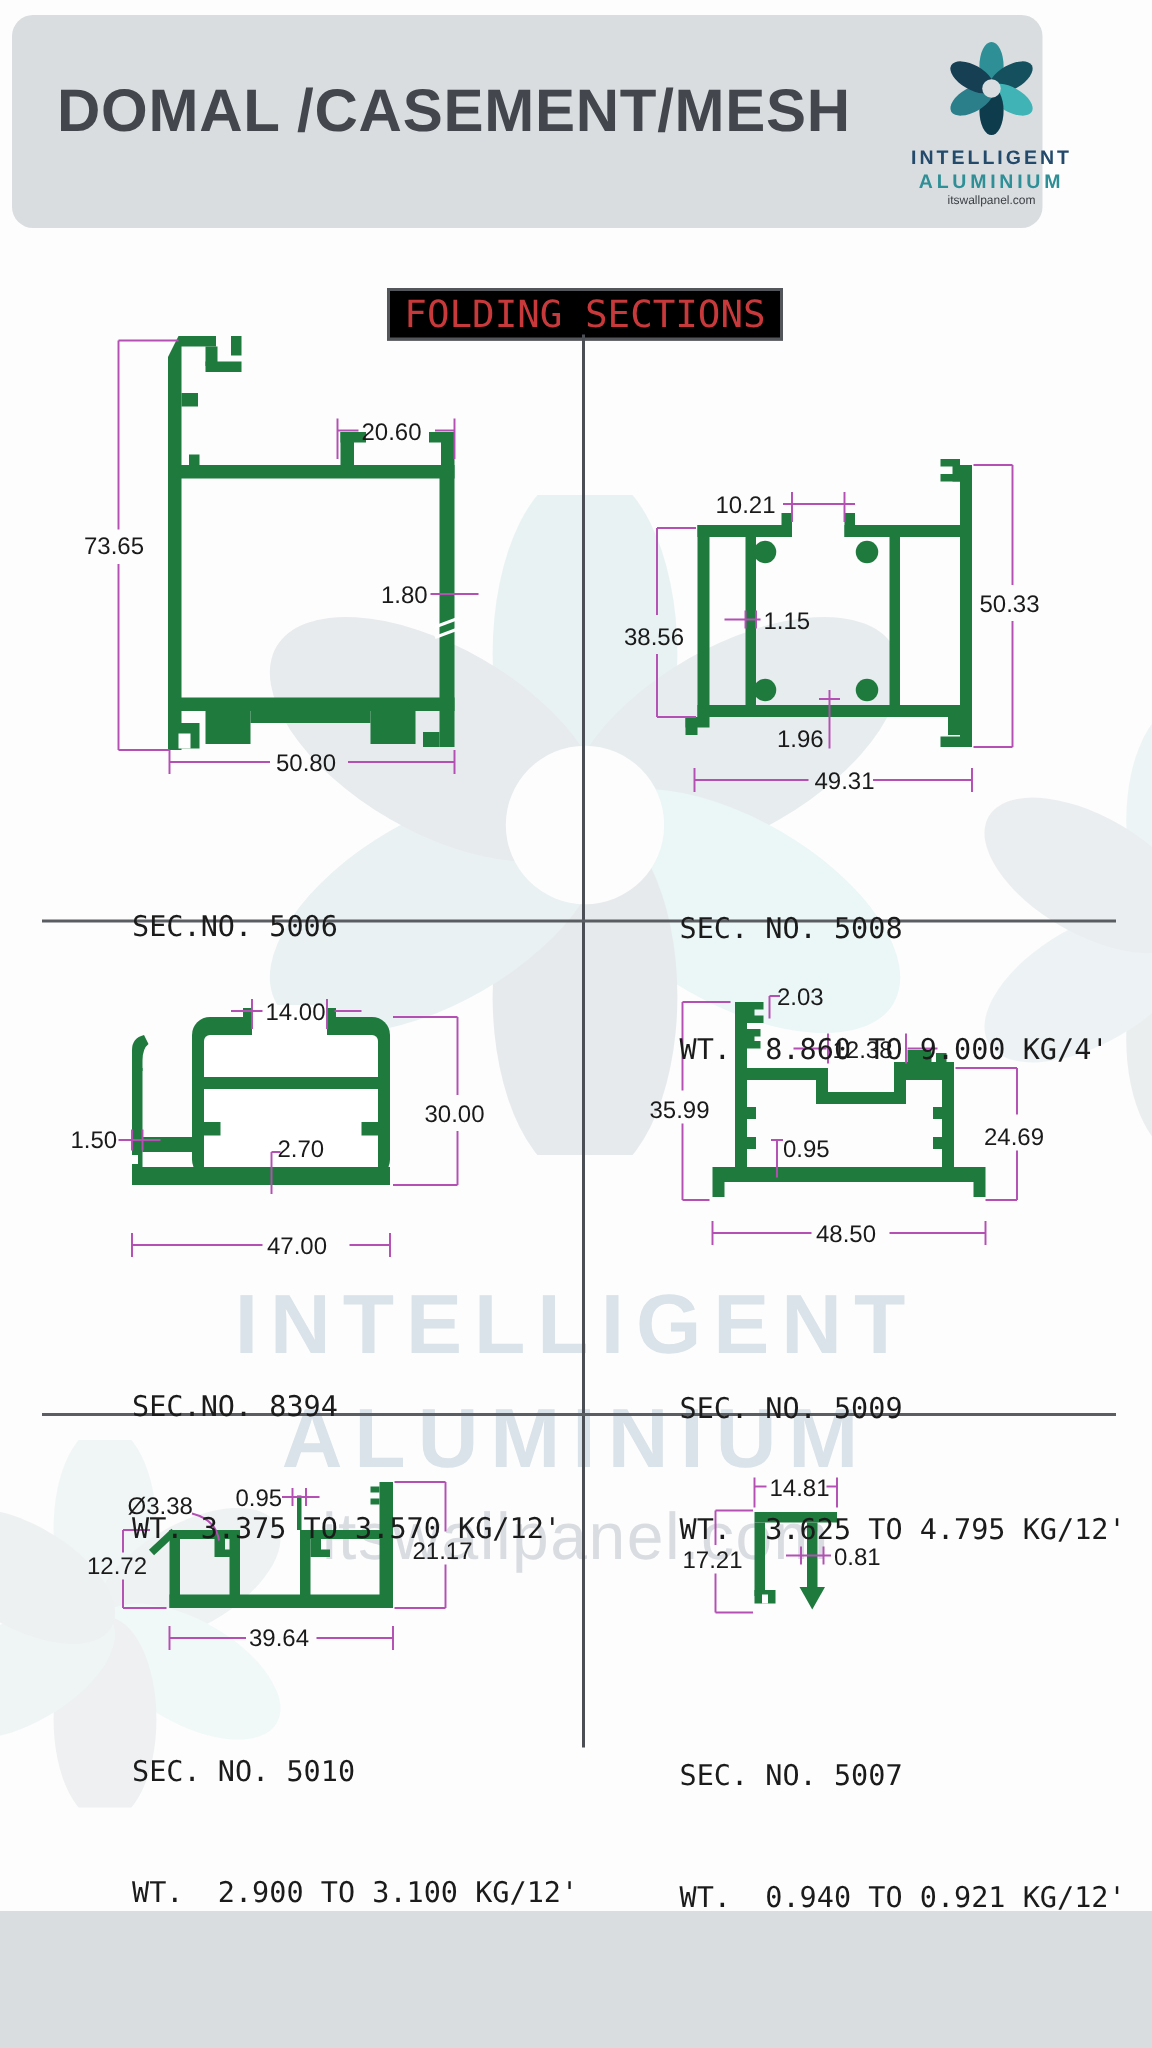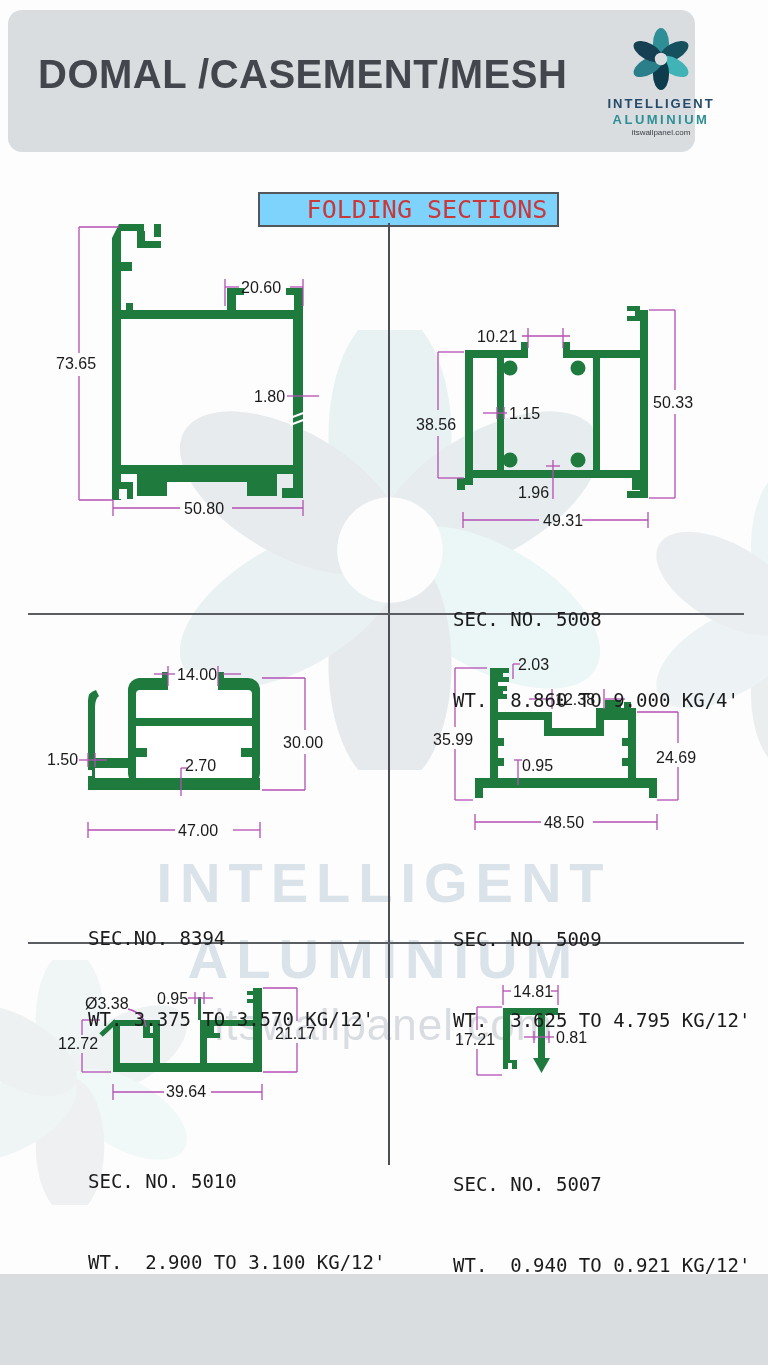--- a/index.html
+++ b/index.html
@@ -7,21 +7,21 @@
         font-family:"Liberation Sans",sans-serif;}
   
   .header{position:absolute;left:8px;top:10px;width:687px;height:142px;background:#d9dde0;border-radius:14px;}
   .header-title{position:absolute;left:30px;top:42px;font-size:40px;font-weight:bold;color:#43474d;letter-spacing:.5px;}
   .brand{position:absolute;left:578px;top:18px;width:150px;text-align:center;}
   .brand-name{font-size:13px;letter-spacing:2px;color:#234a6b;font-weight:bold;margin-top:2px;}
   .brand-sub{font-size:13px;letter-spacing:2.5px;color:#2e8f96;font-weight:bold;margin-top:1px;}
   .brand-site{font-size:8px;color:#3a3f44;margin-top:1px;}
   
   .banner{position:absolute;left:258px;top:192px;width:260px;height:31px;border:2px solid #53575c;
-          display:flex;align-items:center;justify-content:center;background:#7dd3fc;padding-left:37px;}
+          display:flex;align-items:center;justify-content:center;background:#000000;}
   .banner span{font-family:"DejaVu Sans Mono",monospace;font-size:25px;color:#c8393b;white-space:pre;}
   
   .vline{position:absolute;left:388px;top:223px;width:2px;height:942px;background:#4b4f55;}
   .hline{position:absolute;left:28px;width:716px;height:2px;background:#5a5e63;}
   
   svg.draw{position:absolute;overflow:visible;}
   .dimtxt{font-family:"Liberation Sans",sans-serif;font-size:16px;fill:#1a1a1a;}
   
   .caption{position:absolute;font-family:"DejaVu Sans Mono",monospace;font-size:19px;line-height:27px;
            color:#1b1b1b;white-space:pre;}
@@ -359,20 +359,21 @@
       <line x1="94" y1="52" x2="124" y2="52"></line>
       <line x1="104" y1="46" x2="104" y2="58"></line>
       <line x1="119" y1="46" x2="119" y2="58"></line>
     </g>
     <text class="dimtxt" x="83" y="12">14.81</text>
     <text class="dimtxt" x="25" y="60">17.21</text>
     <text class="dimtxt" x="126" y="58">0.81</text>
   </svg>
 
   <div class="caption" style="left:88px;top:551px;">
+    <div>SEC.NO. 5006</div>
   </div>
   <div class="caption" style="left:453px;top:552px;">
     <div>SEC. NO. 5008</div>
     <div>WT.  8.860 TO 9.000 KG/4'</div>
   </div>
   <div class="caption" style="left:88px;top:871px;">
     <div>SEC.NO. 8394</div>
     <div>WT. 3.375 TO 3.570 KG/12'</div>
   </div>
   <div class="caption" style="left:453px;top:872px;">

